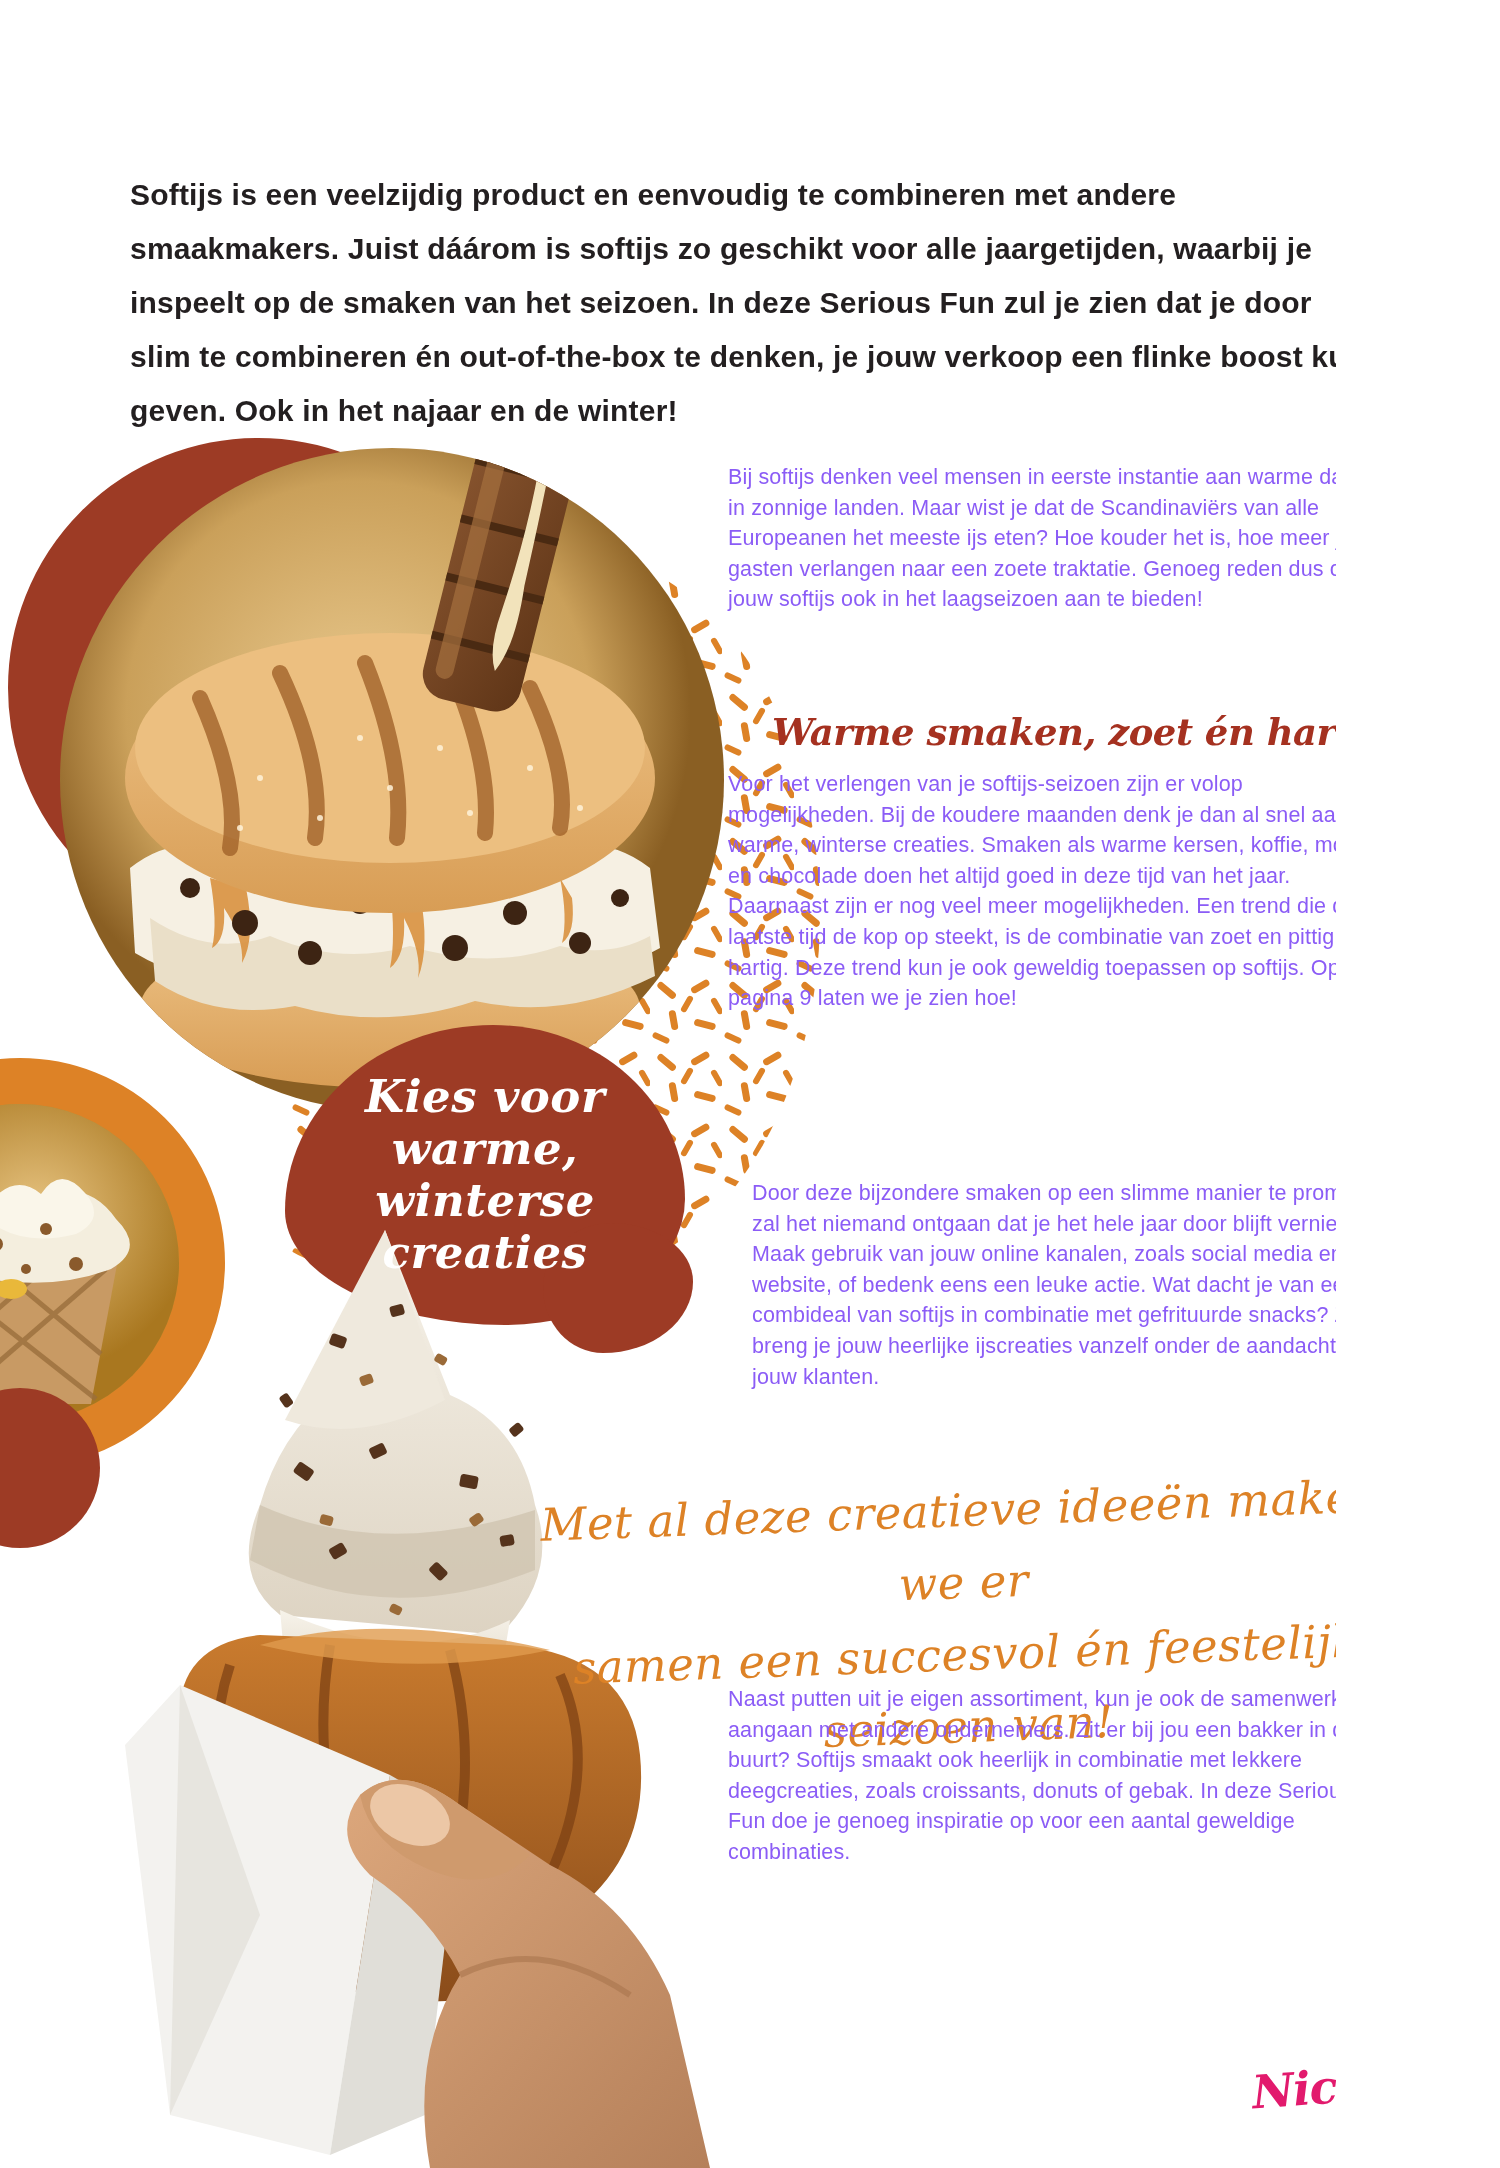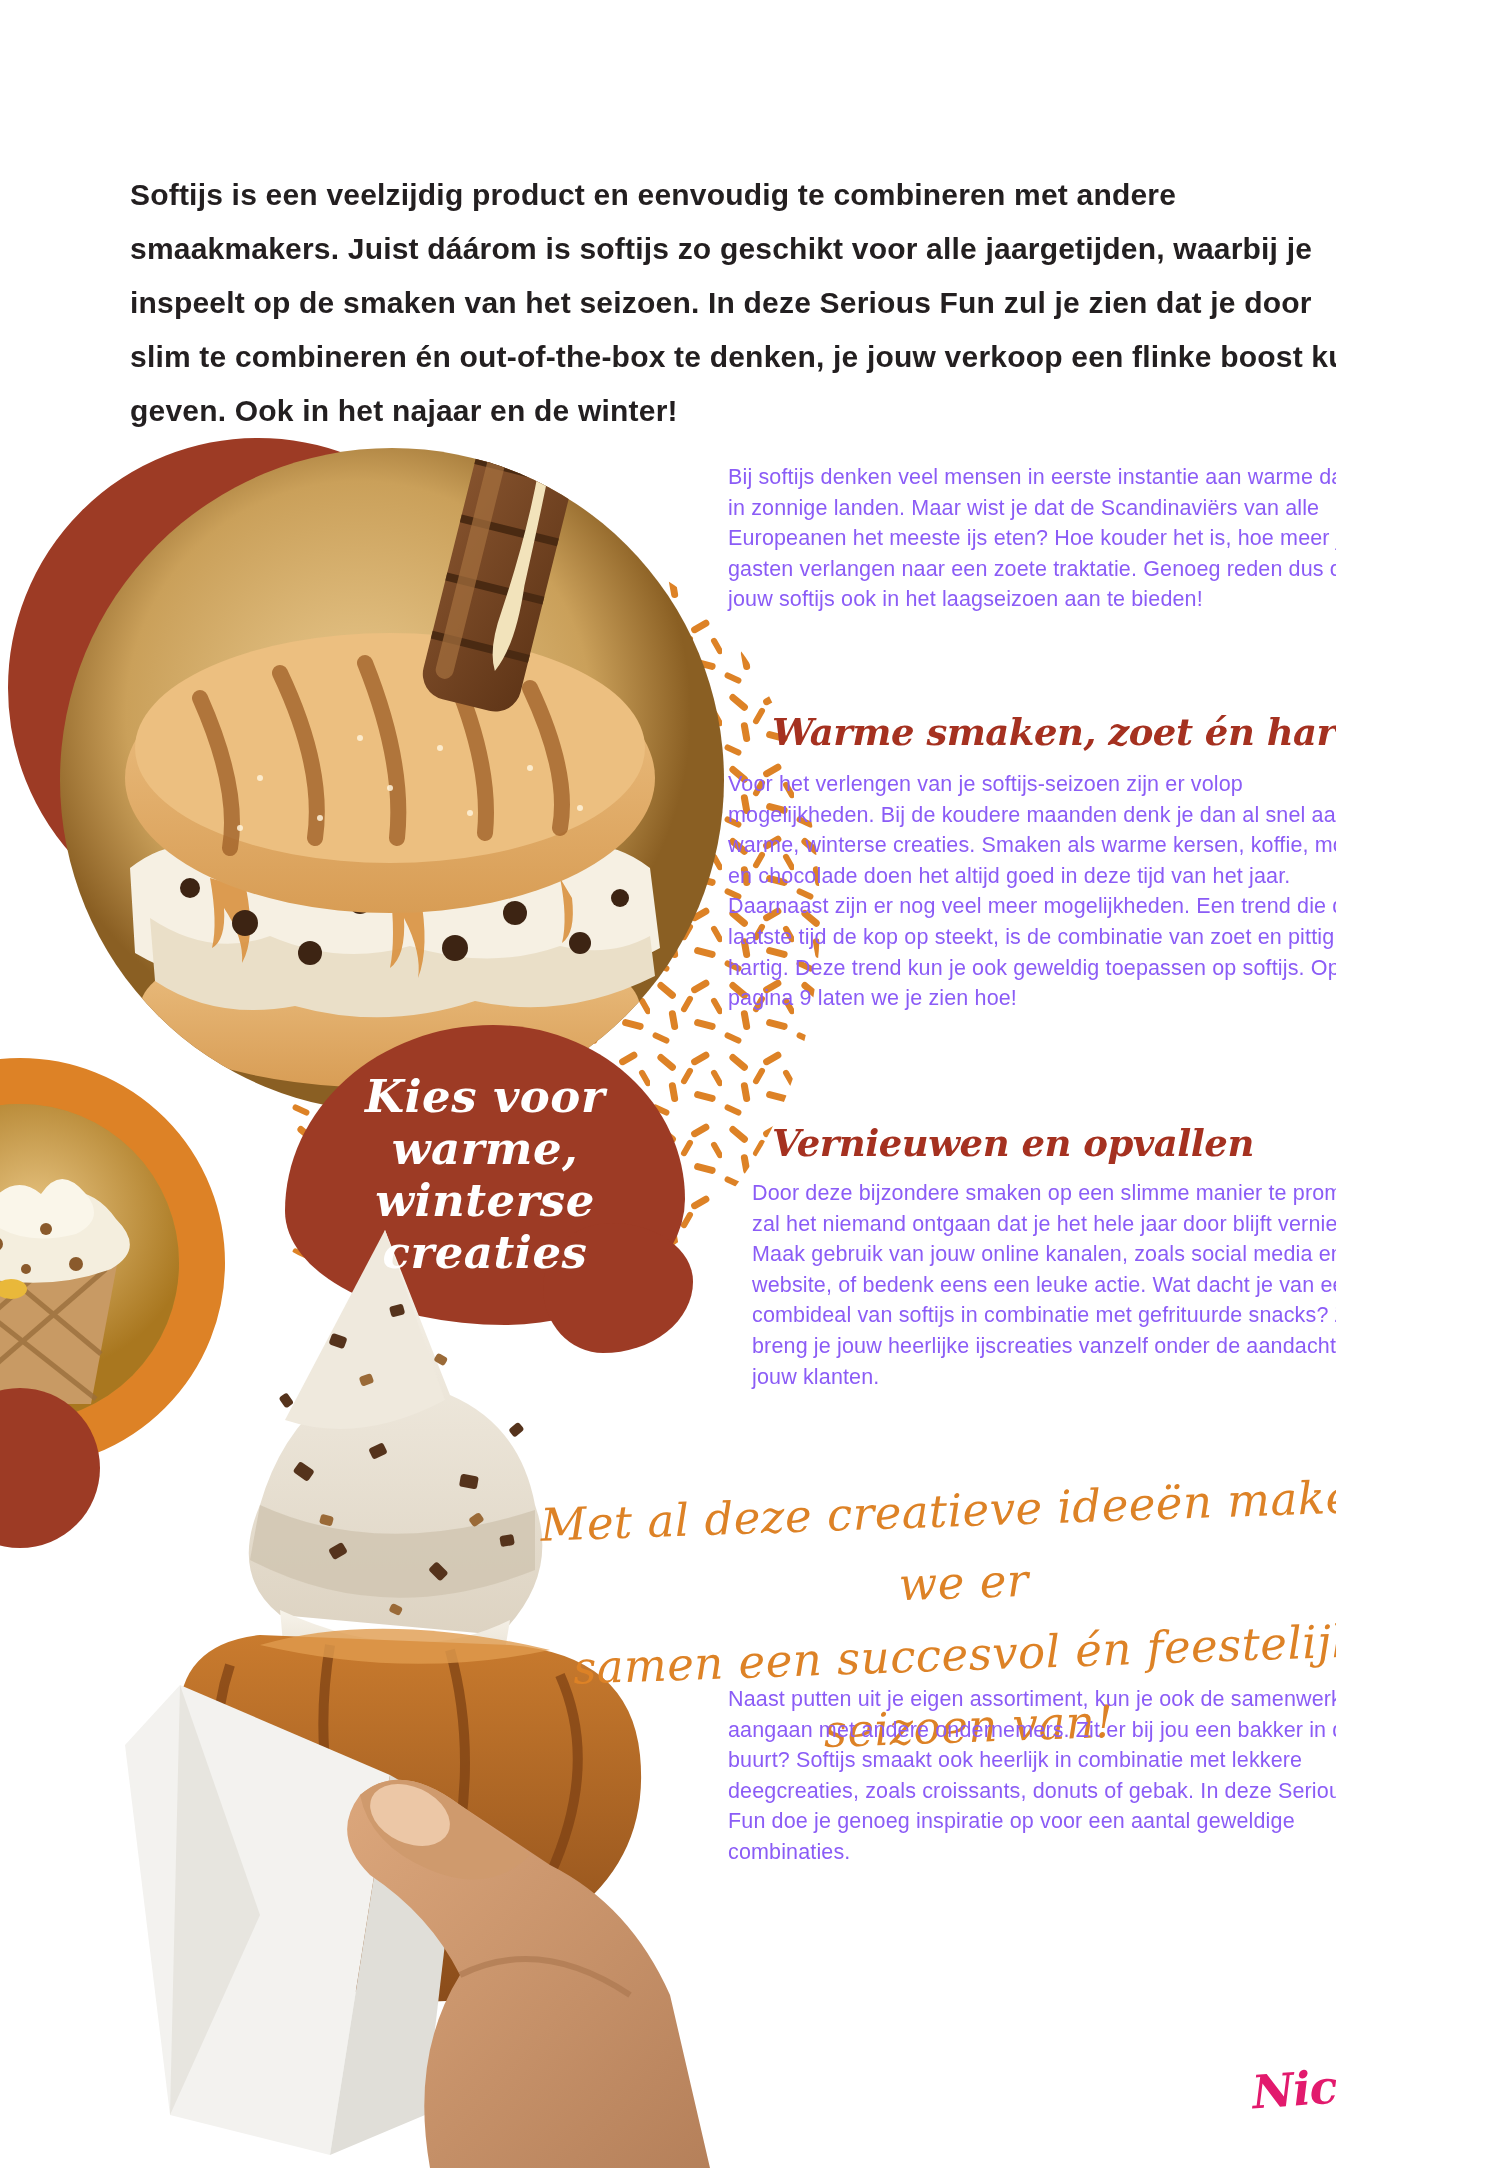--- a/index.html
+++ b/index.html
@@ -284,21 +284,20 @@
     <path d="M330 580 Q370 545 430 590 L500 640 Q460 680 400 655 Q340 630 330 580 Z" fill="#cf9a6d"></path>
     <ellipse cx="380" cy="600" rx="42" ry="28" transform="rotate(25 380 600)" fill="#ecc7a6"></ellipse>
     <path d="M430 760 q80 -40 170 20" stroke="#a9744c" stroke-width="6" fill="none" opacity="0.6"></path>
   </svg>
 
   <div class="col body-par p-lead">Bij softijs denken veel mensen in eerste instantie aan warme dagen in zonnige landen. Maar wist je dat de Scandinaviërs van alle Europeanen het meeste ijs eten? Hoe kouder het is, hoe meer je gasten verlangen naar een zoete traktatie. Genoeg reden dus om jouw softijs ook in het laagseizoen aan te bieden!</div>
 
   <div class="h-red h1">Warme smaken, zoet én hartig</div>
   <div class="col body-par p1">Voor het verlengen van je softijs-seizoen zijn er volop mogelijkheden. Bij de koudere maanden denk je dan al snel aan warme, winterse creaties. Smaken als warme kersen, koffie, mokka en chocolade doen het altijd goed in deze tijd van het jaar. Daarnaast zijn er nog veel meer mogelijkheden. Een trend die de laatste tijd de kop op steekt, is de combinatie van zoet en pittig hartig. Deze trend kun je ook geweldig toepassen op softijs. Op pagina 9 laten we je zien hoe!</div>
 
-  <div class="h-red h2">Vernieuwen en opvallen</div>
   <div class="col body-par p2">Door deze bijzondere smaken op een slimme manier te promoten, zal het niemand ontgaan dat je het hele jaar door blijft vernieuwen. Maak gebruik van jouw online kanalen, zoals social media en je website, of bedenk eens een leuke actie. Wat dacht je van een combideal van softijs in combinatie met gefrituurde snacks? Zo breng je jouw heerlijke ijscreaties vanzelf onder de aandacht van jouw klanten.</div>
 
   <div class="script">
     <div>Met al deze creatieve ideeën maken we er</div>
     <div>samen een succesvol én feestelijk seizoen van!</div>
   </div>
 
   <div class="col body-par p3">Naast putten uit je eigen assortiment, kun je ook de samenwerking aangaan met andere ondernemers. Zit er bij jou een bakker in de buurt? Softijs smaakt ook heerlijk in combinatie met lekkere deegcreaties, zoals croissants, donuts of gebak. In deze Serious Fun doe je genoeg inspiratie op voor een aantal geweldige combinaties.</div>
 
   <div class="logo">Nic.</div>

